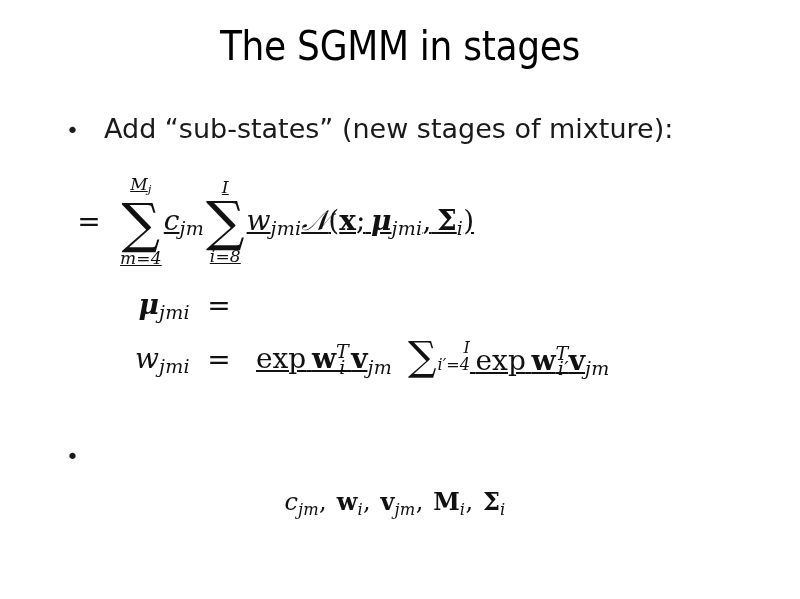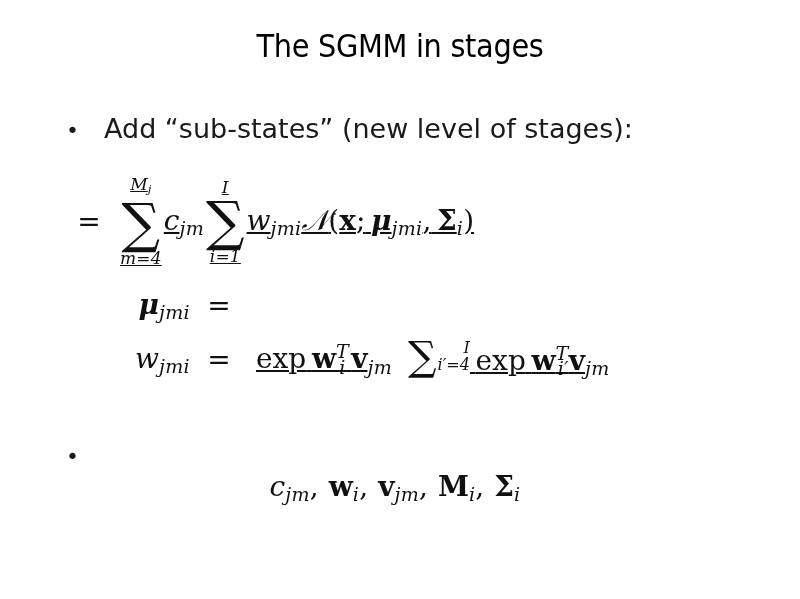--- a/index.html
+++ b/index.html
@@ -20,21 +20,21 @@
   }
 
   
   #slide-title {
     position: absolute;
     left: 0;
     top: 20px;
     width: 800px;
     text-align: center;
     font-family: "DejaVu Sans Condensed", "Liberation Sans Narrow", "Liberation Sans", sans-serif;
-    font-size: 32px;
+    font-size: 40px;
     font-weight: 400;
     line-height: 52px;
     letter-spacing: -0.3px;
     color: #000000;
     white-space: nowrap;
   }
 
   
   .bullet-row {
     position: absolute;
@@ -169,53 +169,53 @@
   }
 
   #eq-1 { left: 60px; top: 175px; }
   #eq-2 { left: 60px; top: 288px; }
   #eq-3 { left: 60px; top: 338px; }
 
   
   #params-line {
     position: absolute;
     left: 0;
-    top: 470px;
+    top: 487px;
     width: 800px;
     text-align: center;
-    font-size: 28px;
+    font-size: 24px;
     white-space: nowrap;
   }
   #params-line .item { margin-right: 10px; }
 </style>
 </head>
 <body>
 
 <div id="slide">
 
   <div id="slide-title">The SGMM in stages</div>
 
   <div class="bullet-row" id="bullet-1">
     <span class="bullet-mark">•</span>
-    <span class="bullet-text">Add “sub-states” (new level of stages):</span>
+    <span class="bullet-text">Add “sub-states” (new stages of mixture):</span>
   </div>
 
   <div class="eq math" id="eq-1">
     <span class="eq-rel">=</span>
     <span class="eq-rhs">
       <span class="bigop">
         <span class="lim"><span class="mi">M</span><span class="sub">j</span></span>
         <span class="glyph">∑</span>
         <span class="lim">m=4</span>
       </span>
       <span><span class="mi">c</span><span class="sub">jm</span></span>
       <span class="bigop">
         <span class="lim"><span class="mi">I</span></span>
         <span class="glyph">∑</span>
-        <span class="lim">i=1</span>
+        <span class="lim">i=8</span>
       </span>
       <span><span class="mi">w</span><span class="sub">jmi</span></span>
       <span><span class="mup" style="font-family:'DejaVu Serif',serif;font-style:italic;">𝒩</span><span class="mup">(</span><span class="mbf">x</span><span class="mup">;</span> <span class="mbfi">μ</span><span class="sub">jmi</span><span class="mup">,</span> <span class="mbf">Σ</span><span class="sub">i</span><span class="mup">)</span></span>
     </span>
   </div>
 
   <div class="eq math" id="eq-2">
     <span class="eq-lhs">
       <span class="mbfi">μ</span><span class="sub">jmi</span>
     </span>

